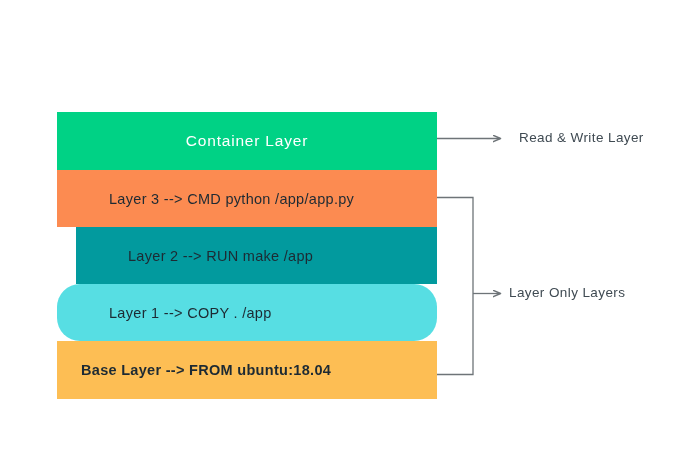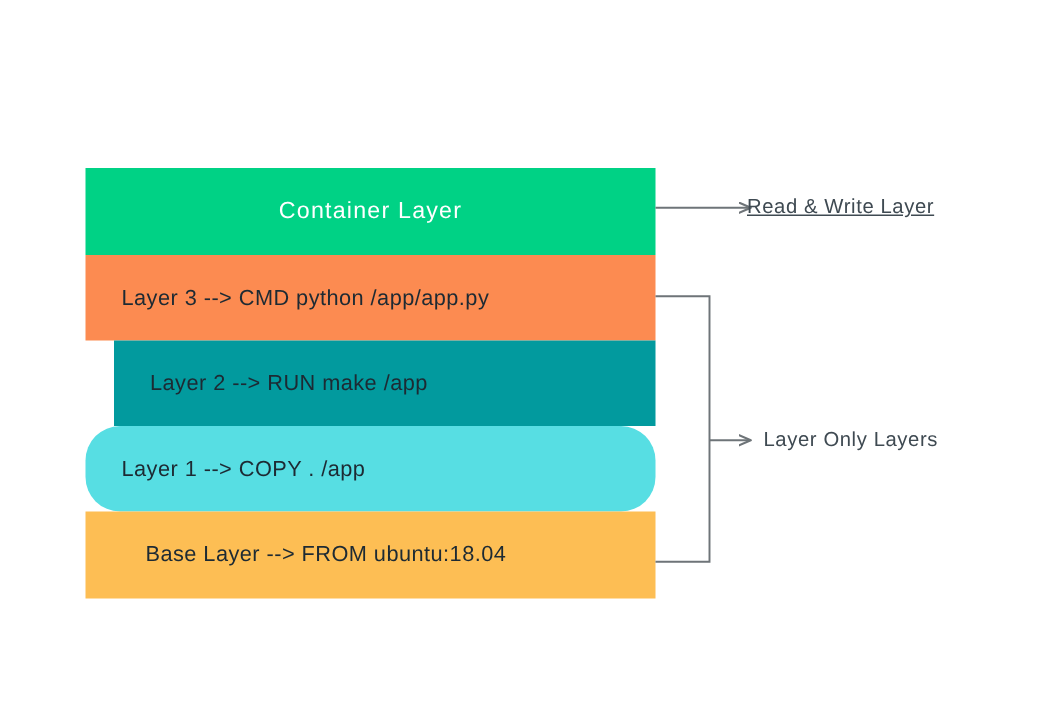--- a/index.html
+++ b/index.html
@@ -53,38 +53,38 @@
     letter-spacing: 0.3px;
     white-space: nowrap;
   }
   .container-band .band-label {
     color: #ffffff;
     font-size: 15.5px;
     letter-spacing: 0.8px;
   }
   .ro-band .band-label {
     color: #1d2a33;
-    padding-left: 24px;
+    padding-left: 52px;
   }
   .ro-band.base-band .band-label {
-    padding-left: 40px;
+    padding-left: 24px;
+    font-weight: bold;
   }
 
   
   .annot-label {
     position: absolute;
     font-size: 13.5px;
     color: #3f4a52;
     letter-spacing: 0.4px;
     white-space: nowrap;
   }
   #label-rw {
-    left: 498px;
+    left: 519px;
     top: 130px;
-    text-decoration: underline;
   }
   #label-ro {
     left: 509px;
     top: 285px;
   }
 
   #svg-connectors {
     position: absolute;
     left: 0;
     top: 0;

